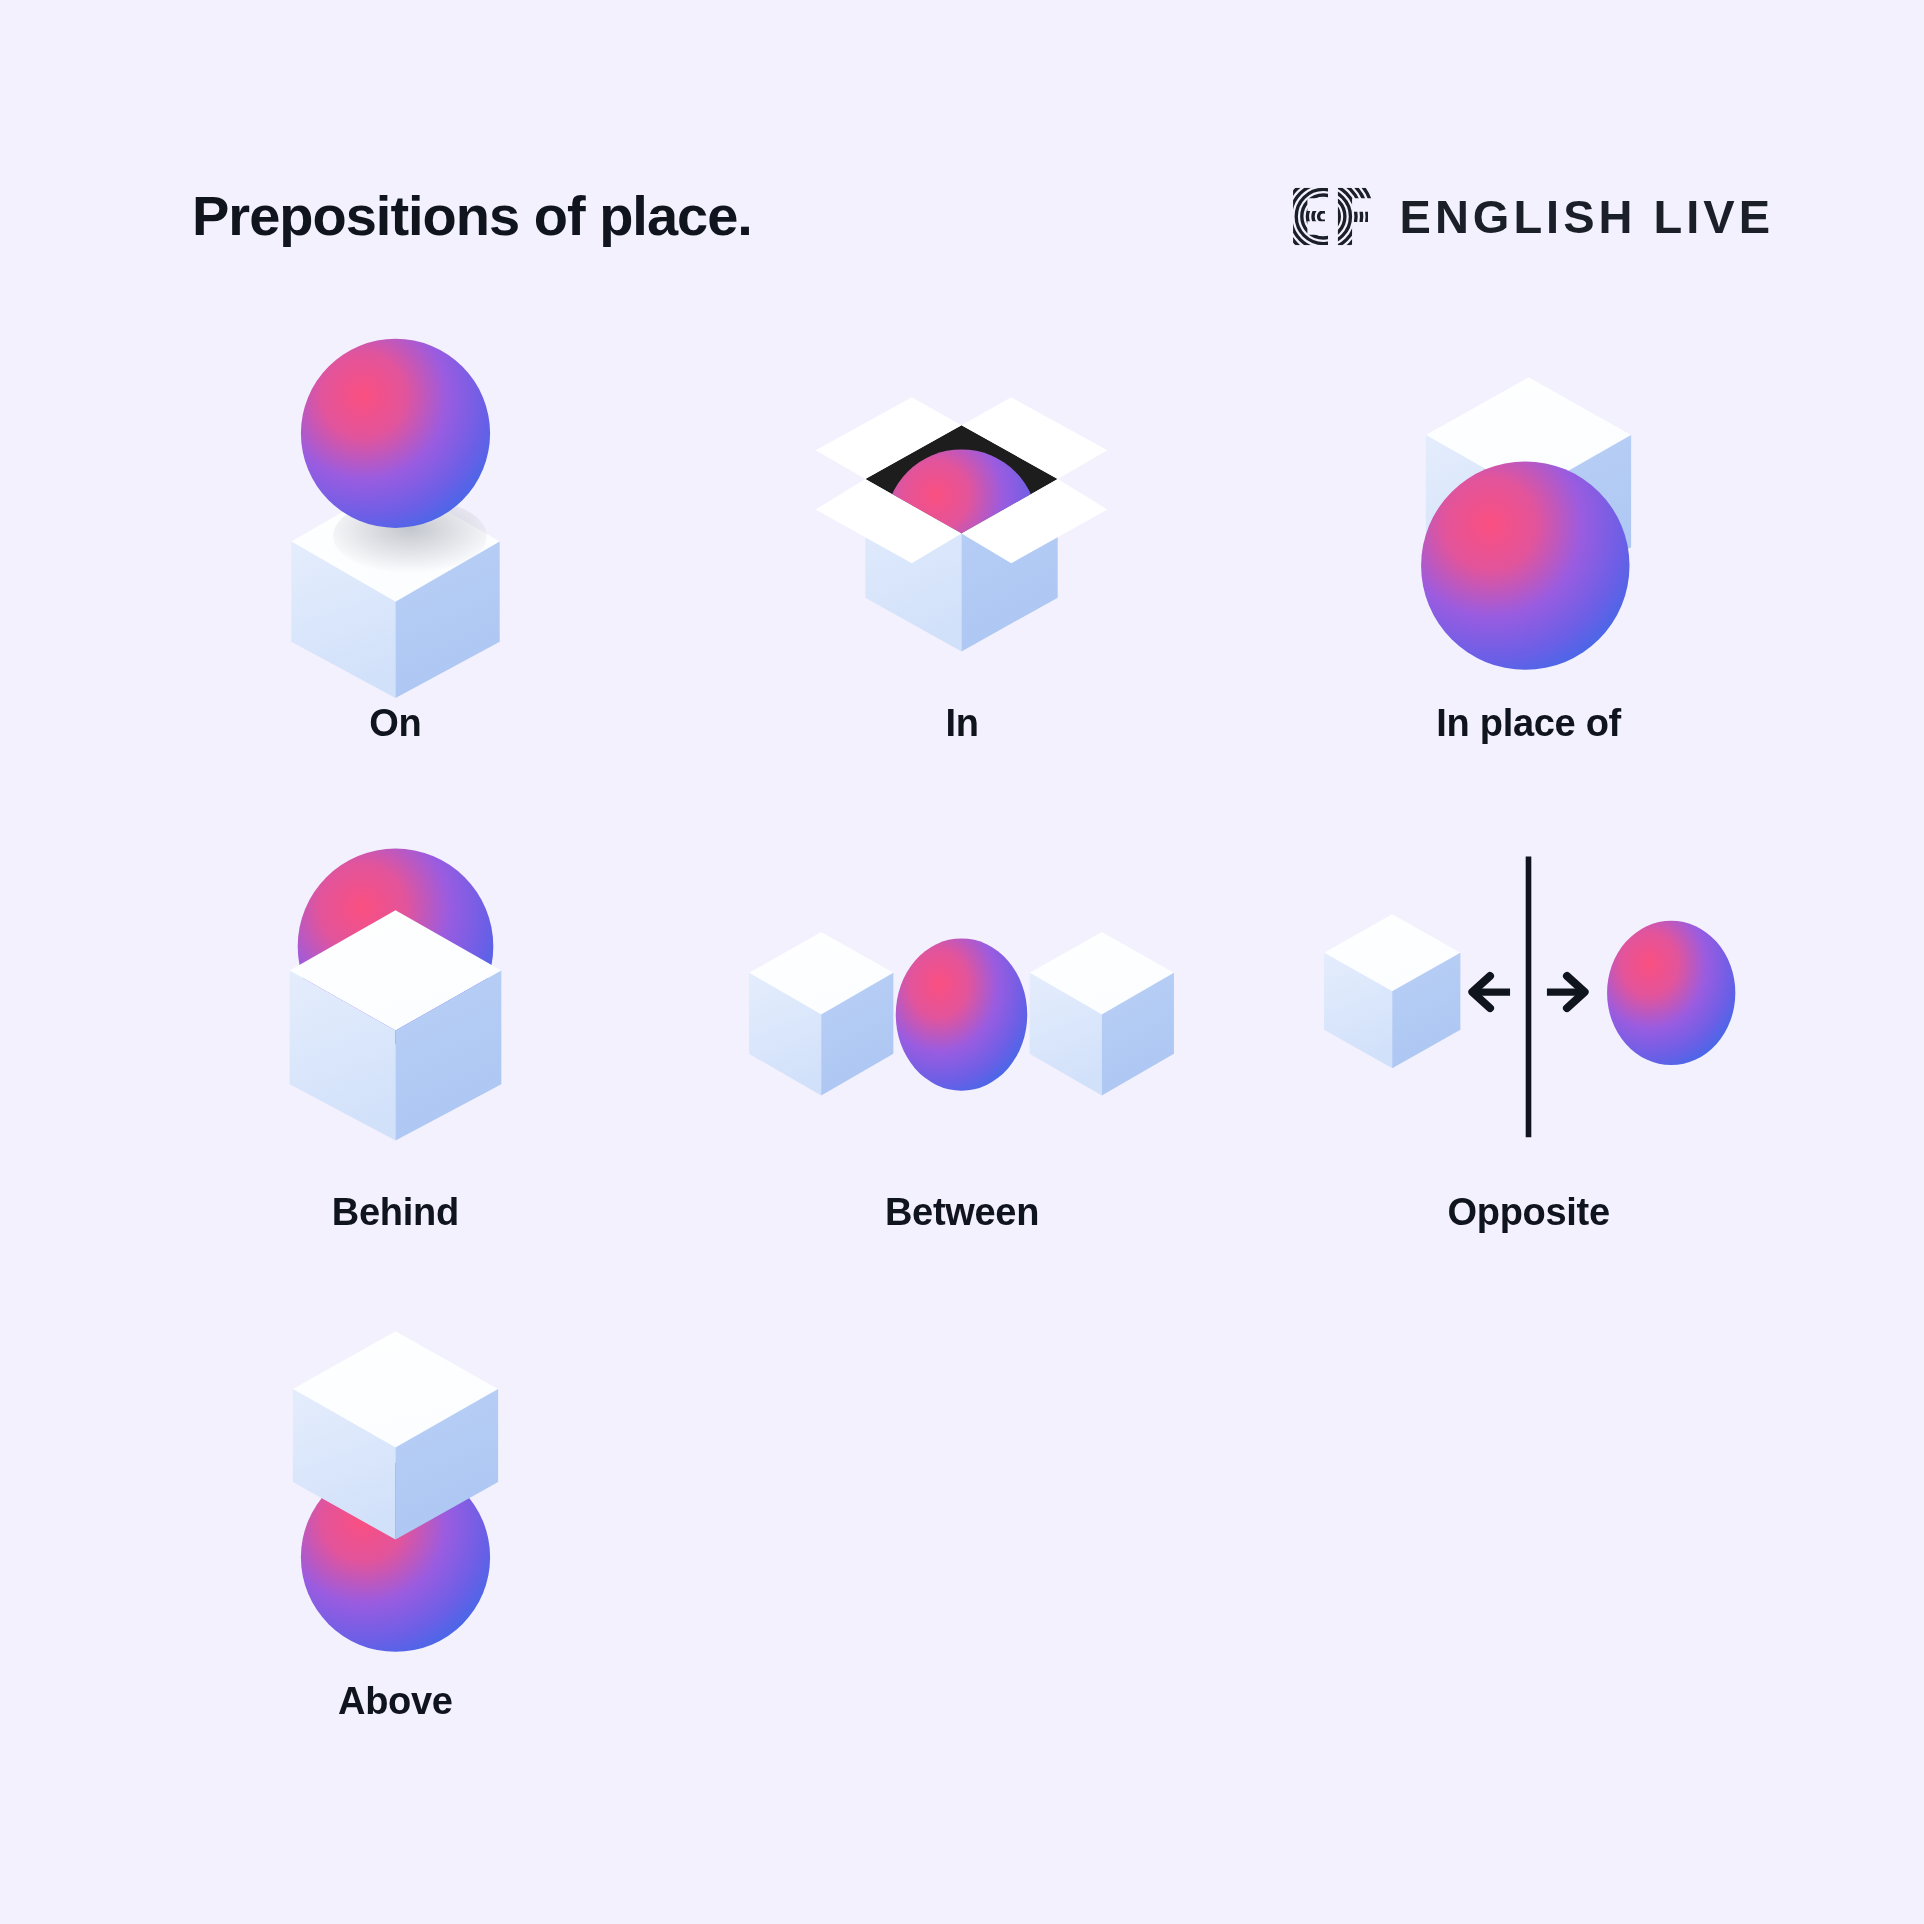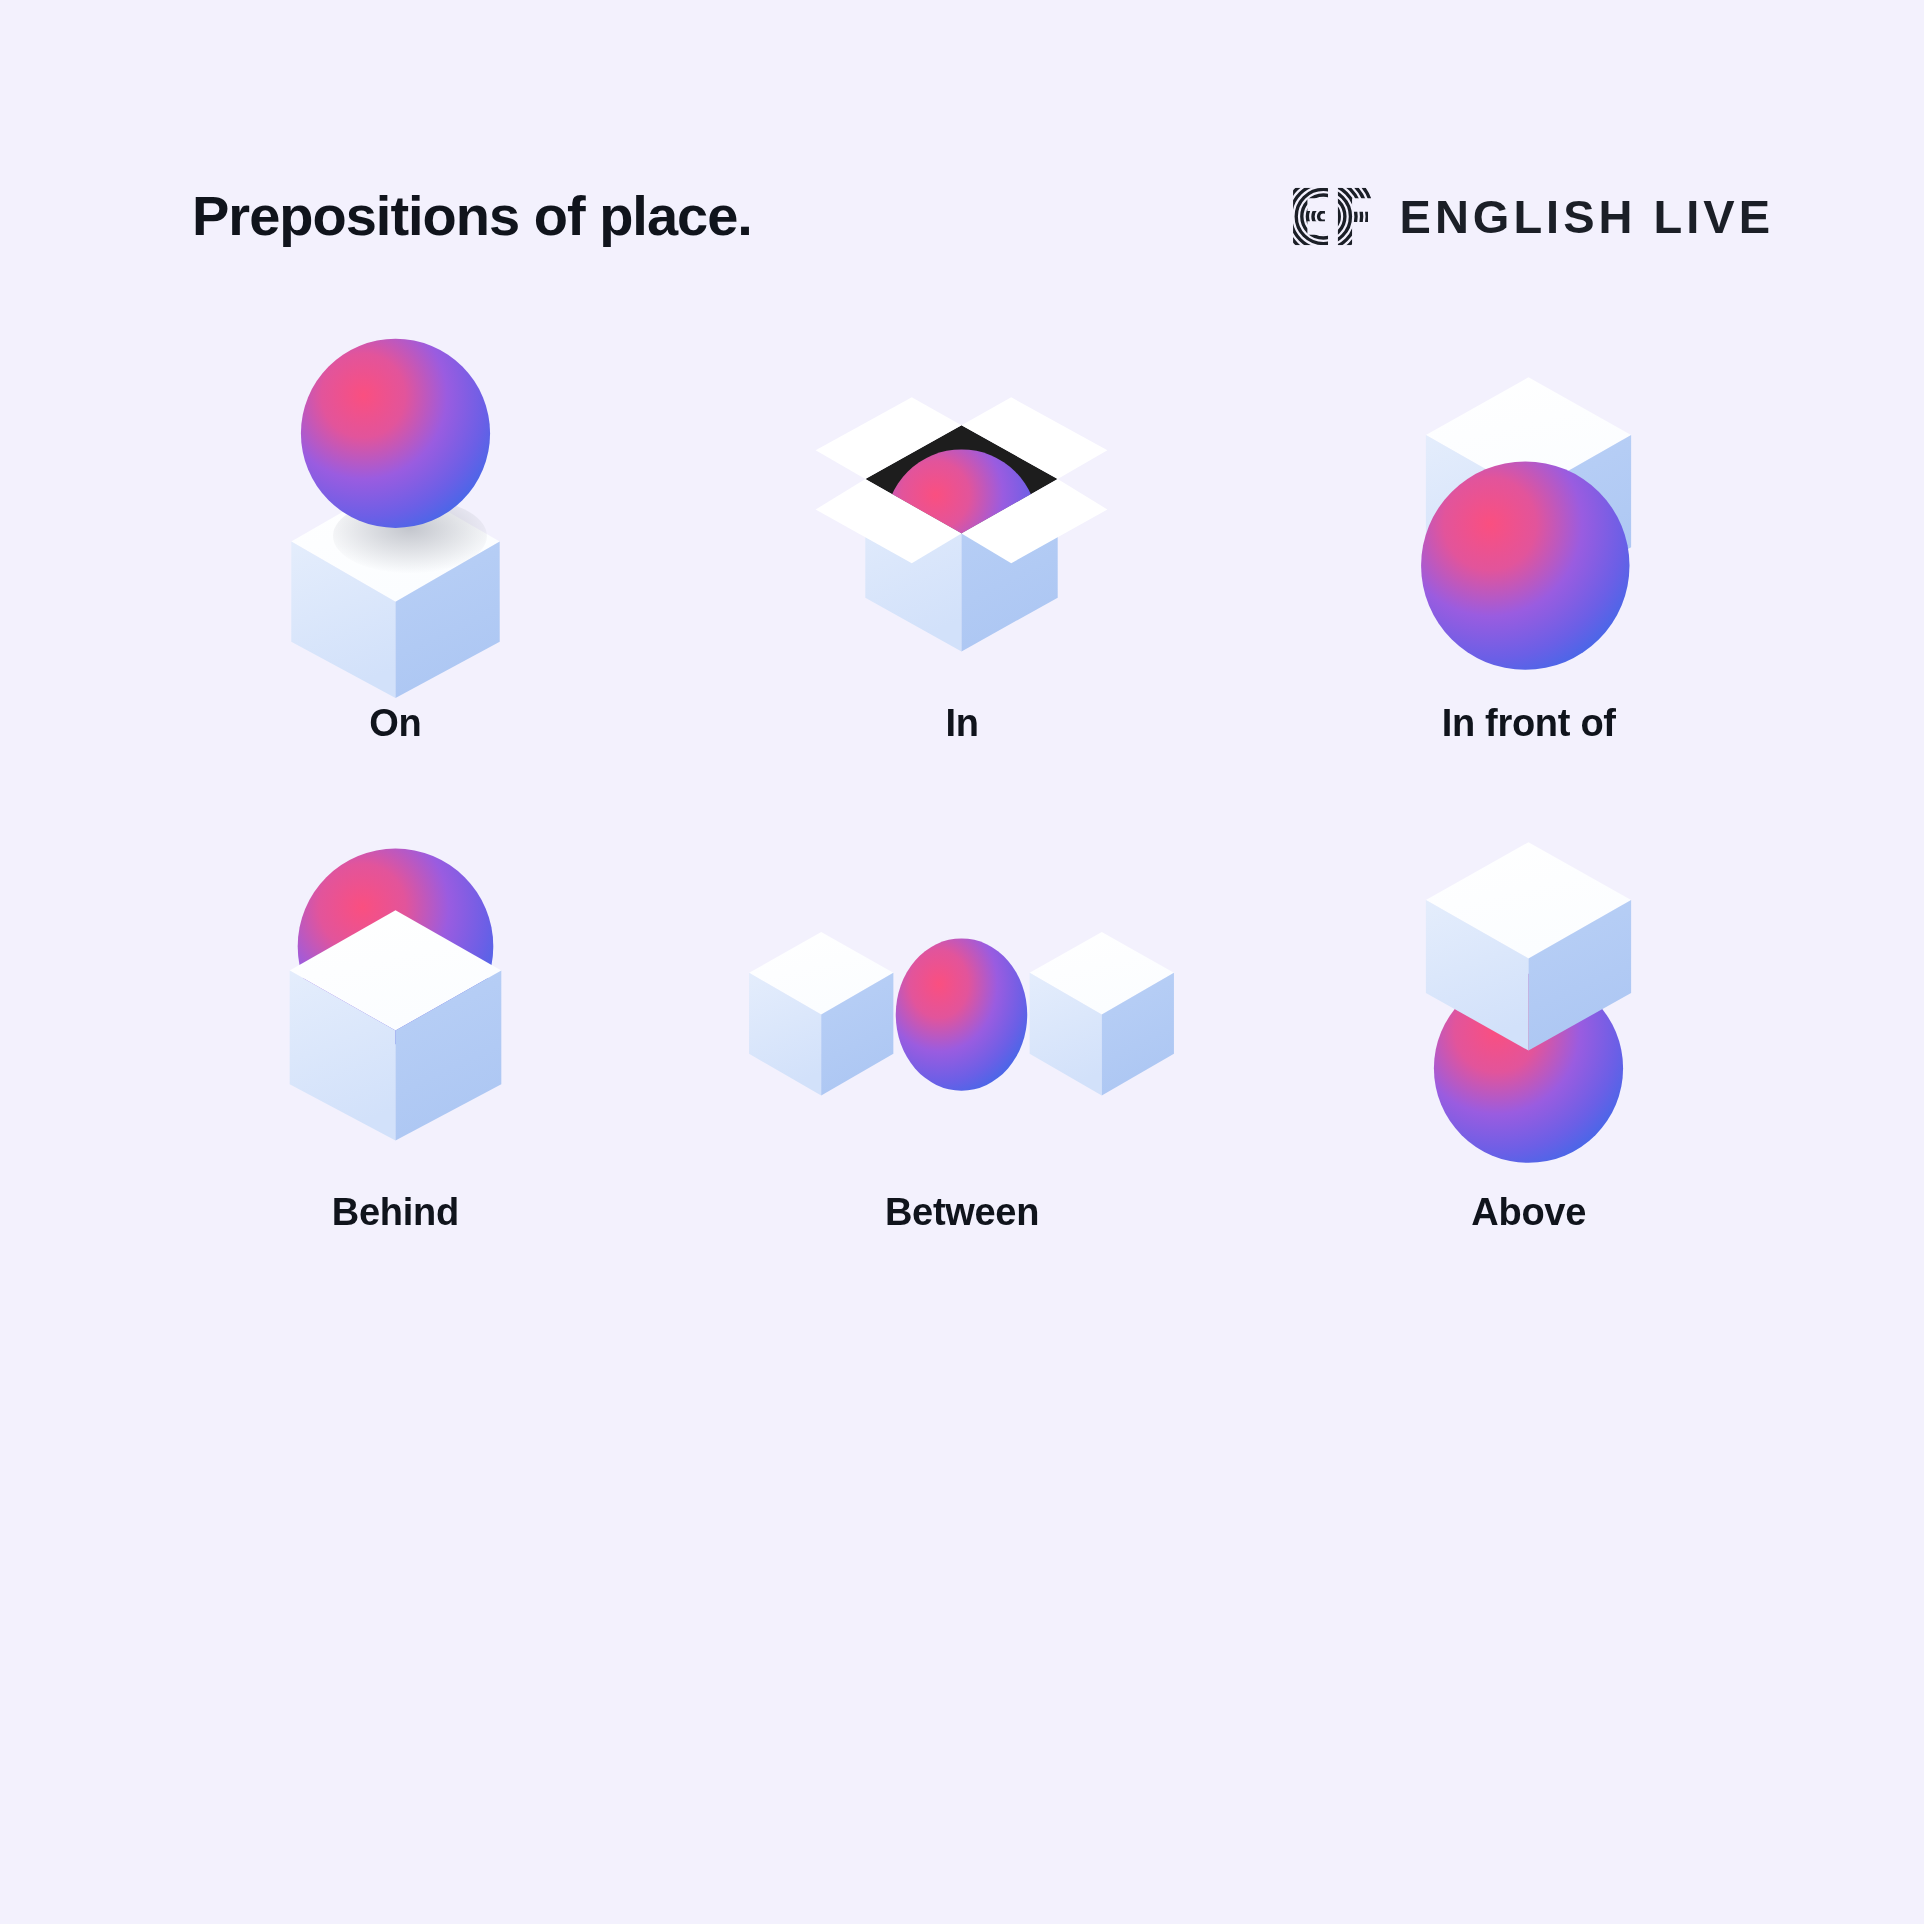--- a/index.html
+++ b/index.html
@@ -199,21 +199,21 @@
 
   <div class="cell">
     <div class="figure">
       <svg viewBox="0 0 600 470">
         <polygon points="300,70 428,142 300,215 172,142" fill="url(#fT)"></polygon>
         <polygon points="172,142 300,215 300,352 172,282" fill="url(#fL)"></polygon>
         <polygon points="300,215 428,142 428,282 300,352" fill="url(#fR)"></polygon>
         <circle cx="296" cy="305" r="130" fill="url(#sph)"></circle>
       </svg>
     </div>
-    <div class="caption">In front of</div>
+    <div class="caption">In place of</div>
   </div>
 
   <div class="cell">
     <div class="figure">
       <svg viewBox="0 0 600 470">
         <circle cx="300" cy="170" r="122" fill="url(#sph)"></circle>
         <polygon points="300,125 432,200 432,340 300,412 168,340 168,200" fill="none"></polygon>
         <polygon points="300,125 432,200 300,275 168,200" fill="url(#fT)"></polygon>
         <polygon points="168,200 300,275 300,412 168,342" fill="url(#fL)"></polygon>
         <polygon points="300,275 432,200 432,342 300,412" fill="url(#fR)"></polygon>
@@ -234,20 +234,45 @@
         <ellipse cx="300" cy="255" rx="82" ry="95" fill="url(#sph)"></ellipse>
 
         <polygon points="475,152 565,203 475,255 385,203" fill="url(#fT)"></polygon>
         <polygon points="385,203 475,255 475,356 385,304" fill="url(#fL)"></polygon>
         <polygon points="475,255 565,203 565,304 475,356" fill="url(#fR)"></polygon>
       </svg>
     </div>
     <div class="caption">Between</div>
   </div>
 
+  <div class="cell">
+    <div class="figure">
+      <svg viewBox="0 0 600 470">
+
+        <polygon points="130,130 215,178 130,226 45,178" fill="url(#fT)"></polygon>
+        <polygon points="45,178 130,226 130,322 45,274" fill="url(#fL)"></polygon>
+        <polygon points="130,226 215,178 215,274 130,322" fill="url(#fR)"></polygon>
+
+        <g>
+          <line x1="277" y1="227" x2="232" y2="227" stroke="#10141c" stroke-width="9" stroke-linecap="butt"></line>
+          <polyline points="252,207 230,227 252,247" fill="none" stroke="#10141c" stroke-width="10" stroke-linecap="round" stroke-linejoin="round"></polyline>
+        </g>
+
+        <line x1="300" y1="58" x2="300" y2="408" stroke="#10141c" stroke-width="7"></line>
+
+        <g>
+          <line x1="323" y1="227" x2="368" y2="227" stroke="#10141c" stroke-width="9" stroke-linecap="butt"></line>
+          <polyline points="348,207 370,227 348,247" fill="none" stroke="#10141c" stroke-width="10" stroke-linecap="round" stroke-linejoin="round"></polyline>
+        </g>
+
+        <ellipse cx="478" cy="228" rx="80" ry="90" fill="url(#sph)"></ellipse>
+      </svg>
+    </div>
+    <div class="caption">Opposite</div>
+  </div>
 
 
   <div class="cell">
     <div class="figure">
       <svg viewBox="0 0 600 470">
         <circle cx="300" cy="322" r="118" fill="url(#sph)"></circle>
         <polygon points="300,40 428,112 300,185 172,112" fill="url(#fT)"></polygon>
         <polygon points="172,112 300,185 300,300 172,228" fill="url(#fL)"></polygon>
         <polygon points="300,185 428,112 428,228 300,300" fill="url(#fR)"></polygon>
       </svg>

